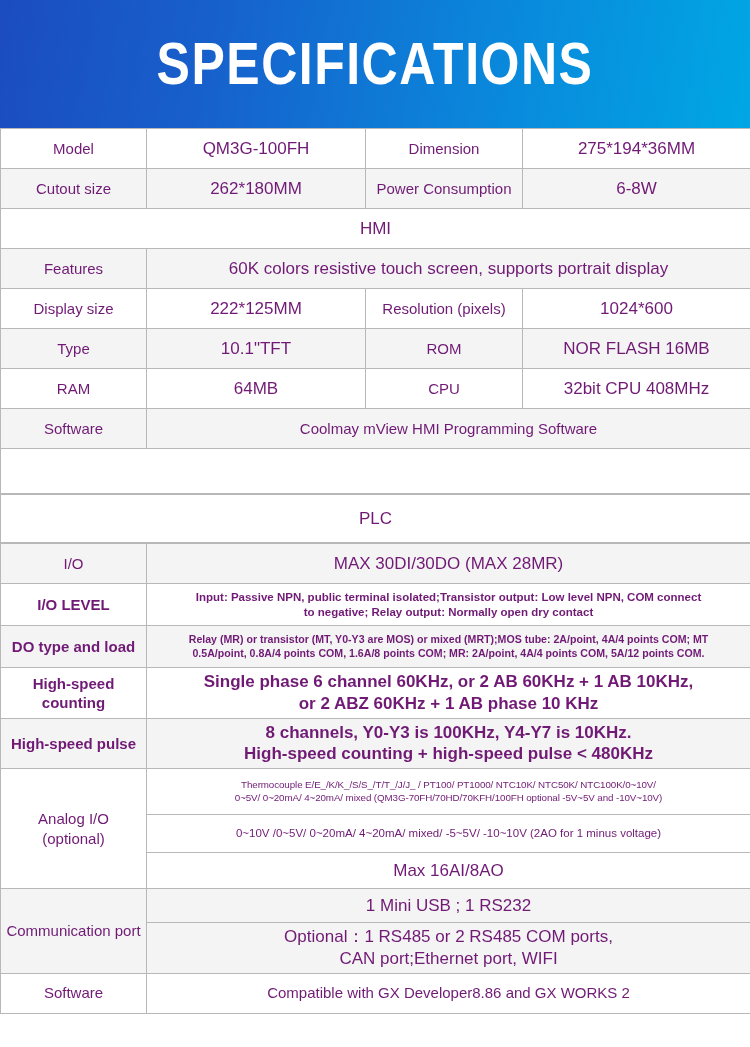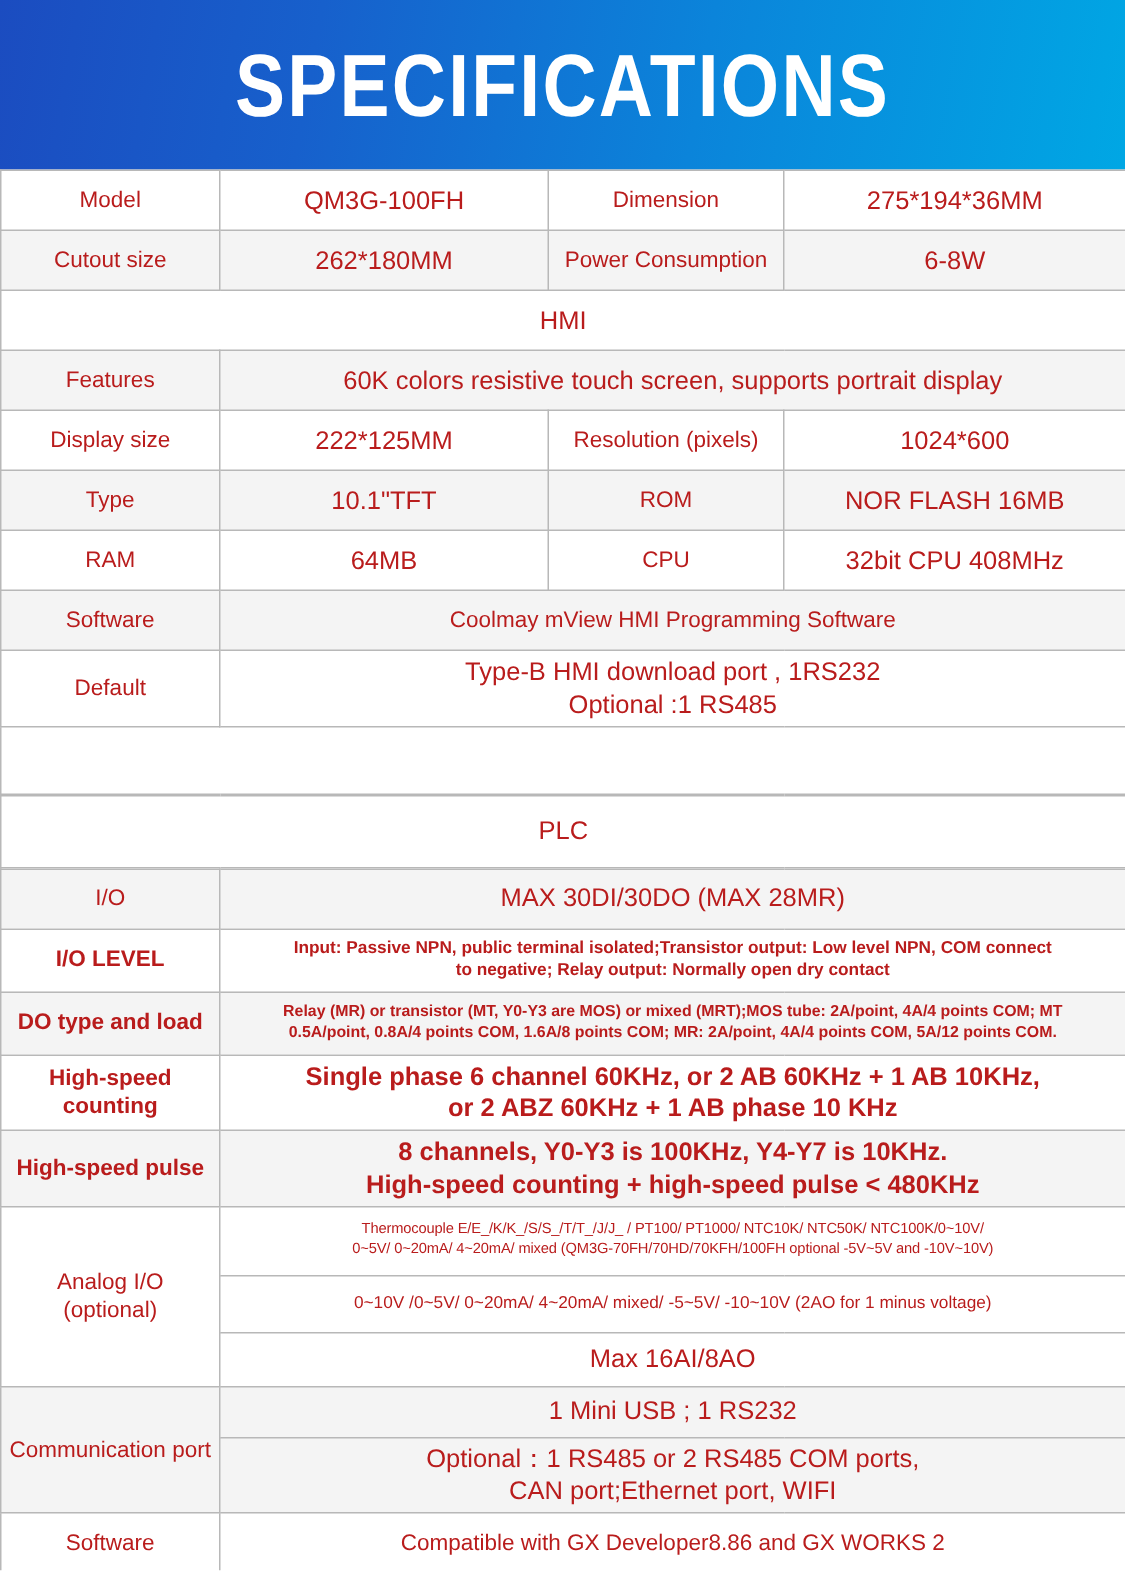--- a/index.html
+++ b/index.html
@@ -15,21 +15,21 @@
   .page {
     width: 750px;
     height: 1047px;
     position: relative;
     overflow: hidden;
     background: #fff;
   }
 
   
   .banner {
-    height: 113px;
+    height: 128px;
     width: 750px;
     background: linear-gradient(100deg, #1b4cc0 0%, #1760cc 28%, #0b84da 62%, #00a7e4 100%);
     display: flex;
     align-items: center;
     justify-content: center;
   }
   .banner-title {
     color: #ffffff;
     font-size: 50px;
     font-weight: bold;
@@ -42,21 +42,21 @@
   
   table.spec {
     width: 750px;
     border-collapse: collapse;
     table-layout: fixed;
   }
   table.spec td {
     border: 1px solid #b8b8b8;
     text-align: center;
     vertical-align: middle;
-    color: #b91c1c;
+    color: #701a75;
     padding: 3px 4px;
     line-height: 1.28;
     font-family: "Liberation Sans", sans-serif;
   }
 
   
   col.c1 { width: 146px; }
   col.c2 { width: 219px; }
   col.c3 { width: 157px; }
   col.c4 { width: 228px; }
@@ -135,27 +135,20 @@
       </tr>
       <tr>
         <td class="plain lbl rowh-a">RAM</td>
         <td class="plain val rowh-a">64MB</td>
         <td class="plain lbl rowh-a">CPU</td>
         <td class="plain val rowh-a">32bit CPU 408MHz</td>
       </tr>
       <tr>
         <td class="shade lbl rowh-a">Software</td>
         <td class="shade val-lg rowh-a" colspan="3">Coolmay mView HMI Programming Software</td>
-      </tr>
-      <tr>
-        <td class="plain lbl rowh-a">Default</td>
-        <td class="plain val rowh-a tight" colspan="3">
-          <span>Type-B HMI download port , 1RS232</span><br>
-          <span>Optional :1 RS485</span>
-        </td>
       </tr>
       <tr class="empty-row">
         <td class="plain" colspan="4"></td>
       </tr>
     </tbody>
   </table>
 
   <table class="spec">
     <colgroup>
         <col class="c1">

